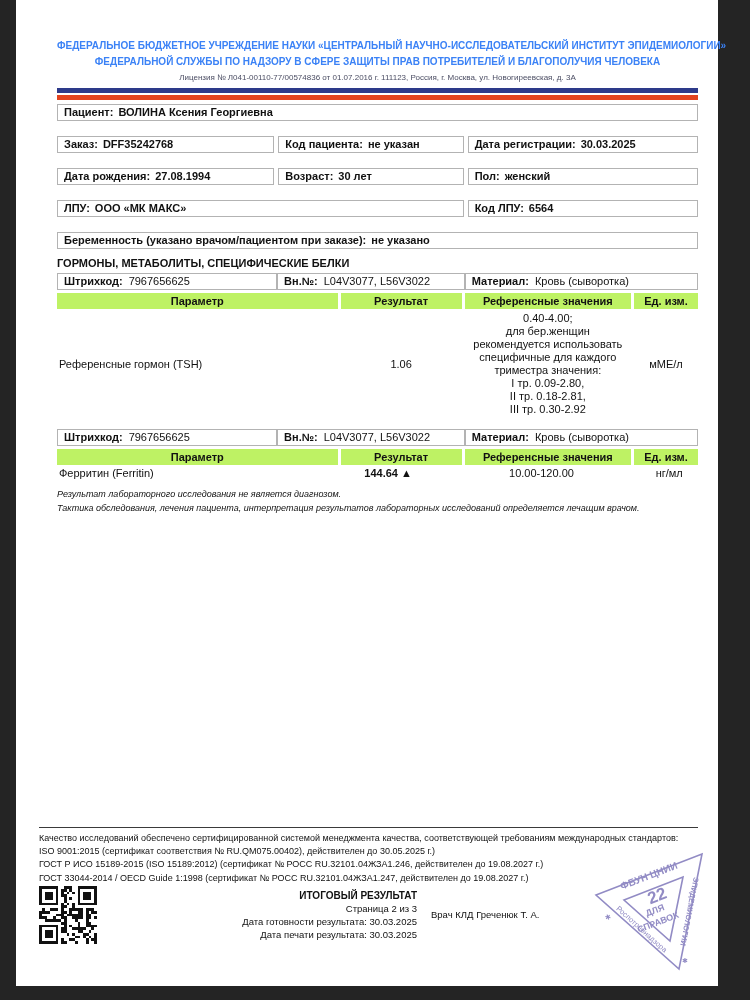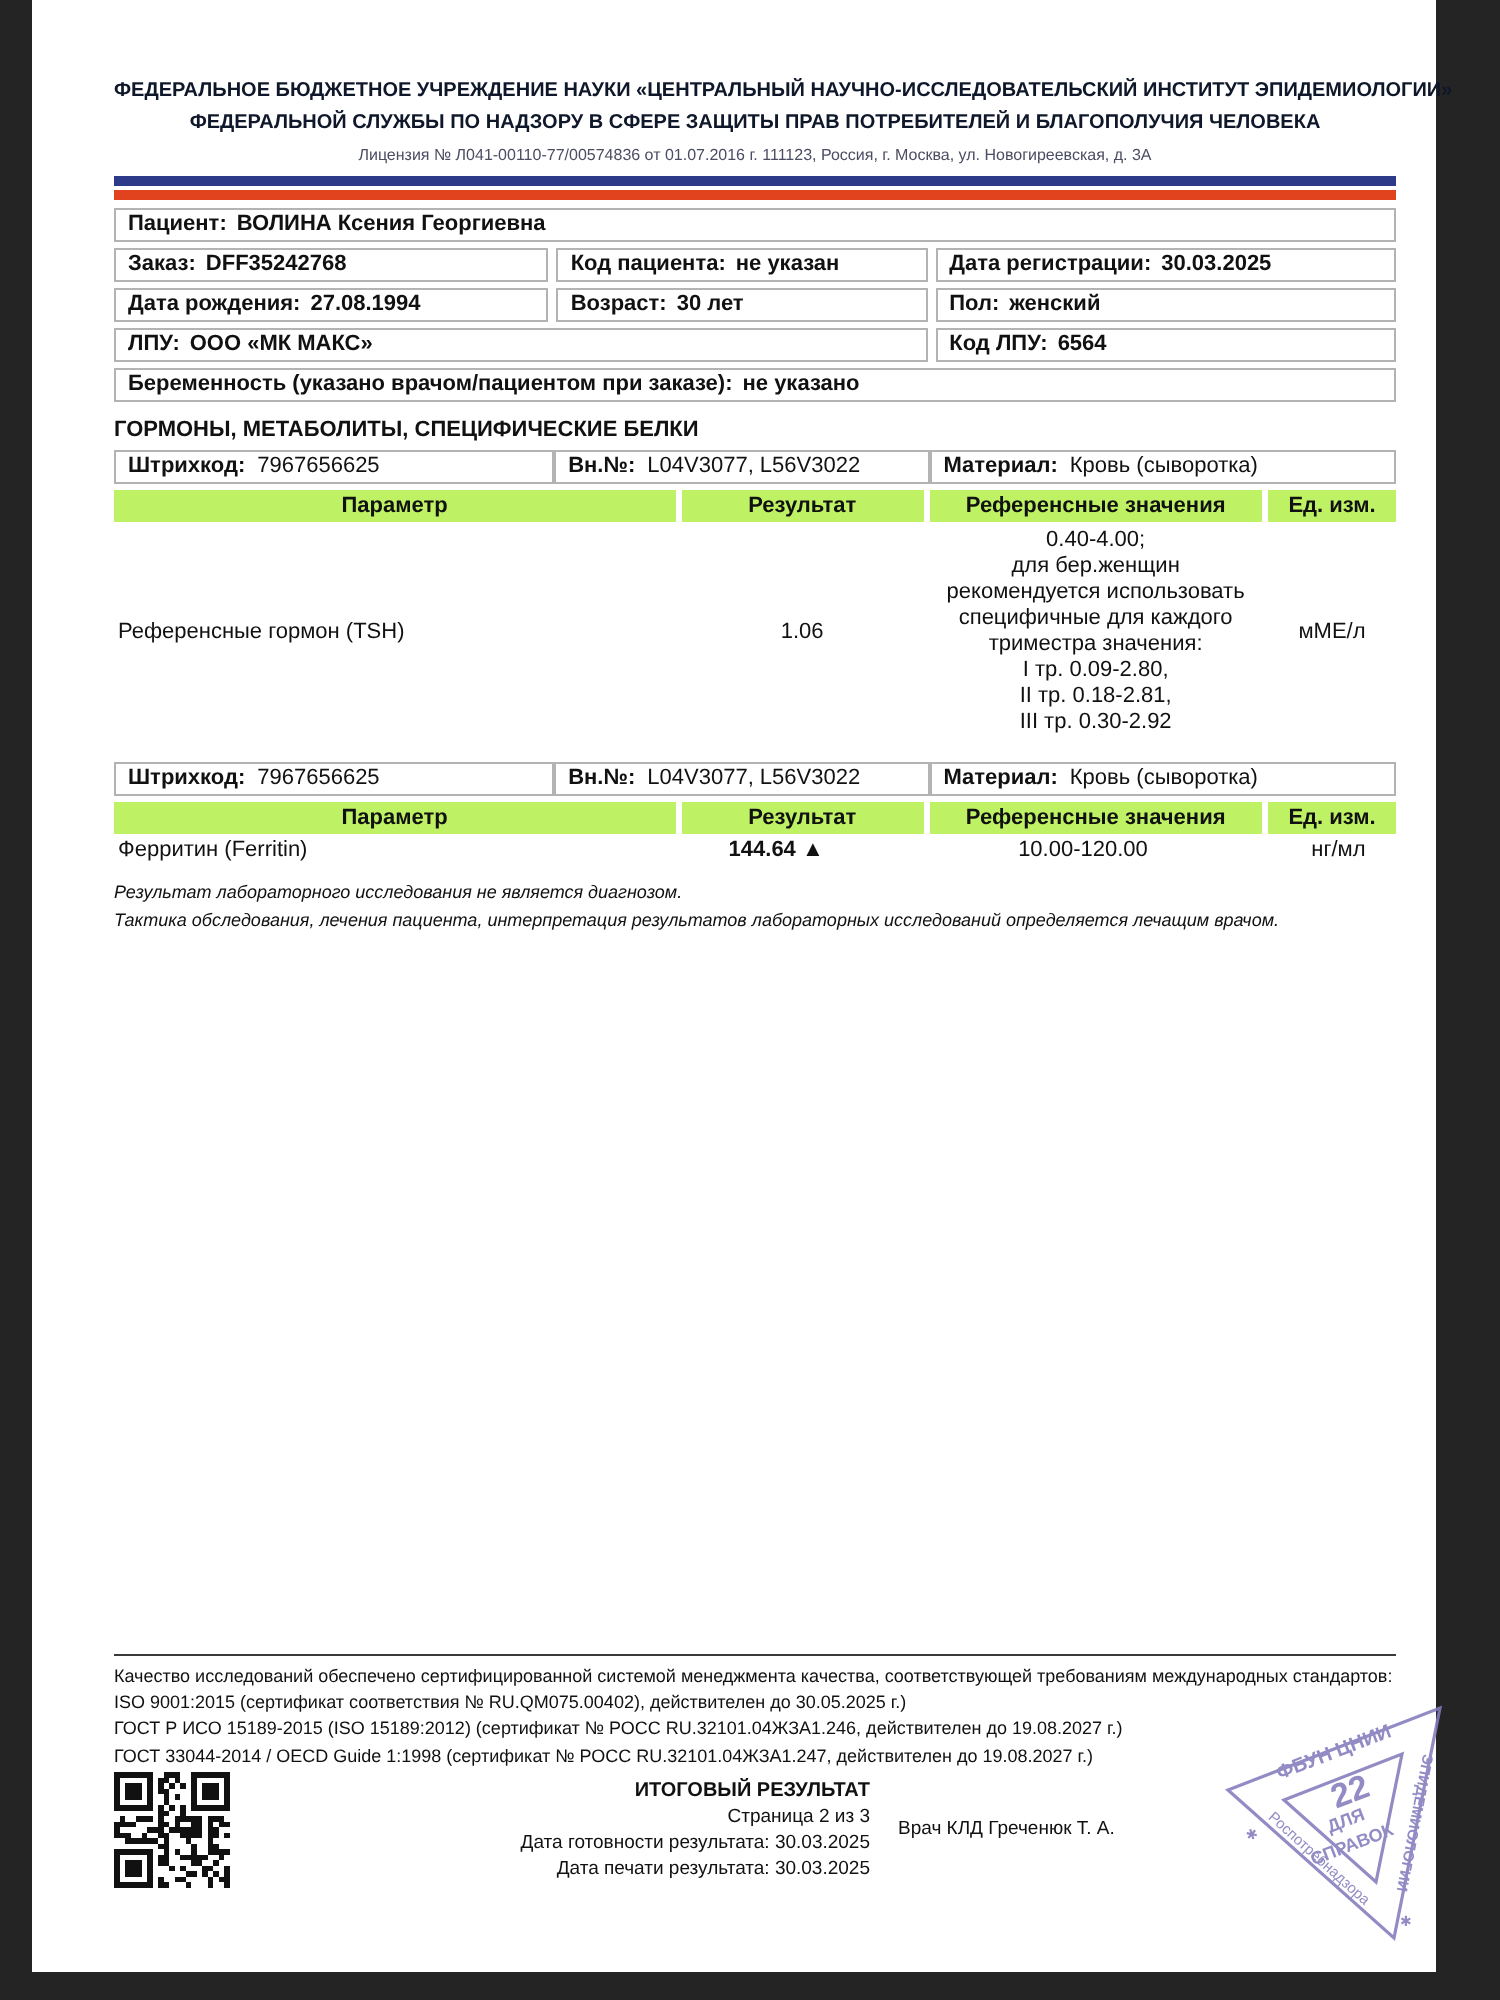--- a/index.html
+++ b/index.html
@@ -10,21 +10,21 @@
   
   .org-name{font-weight:bold;font-size:10px;text-align:center;line-height:15.5px;margin-top:38px;white-space:nowrap;}
   .license{font-size:8px;color:#4b4d63;text-align:center;margin-top:4px;}
   .flag{margin-top:6px;}
   .flag div{width:100%;}
   .flag .f1{height:5px;}
   .flag .f2{height:2px;}
   .flag .f3{height:5px;}
 
   
-  .patient-grid{display:grid;grid-template-columns:217fr 185fr 230fr;gap:3px 4px;margin-top:4px;}
+  .patient-grid{display:grid;grid-template-columns:217fr 185fr 230fr;gap:15px 4px;margin-top:4px;}
   .cell{border:1px solid #b3b3b3;padding:1px 6px;font-size:11px;font-weight:bold;line-height:13px;white-space:nowrap;overflow:hidden;}
   .cell .lbl{margin-right:5px;}
   .span-all{grid-column:1 / -1;}
   .span-2{grid-column:1 / 3;}
 
   .section-title{font-weight:bold;font-size:11px;margin:8px 0 4px;}
 
   
   .meta-grid{display:grid;grid-template-columns:217fr 185fr 230fr;column-gap:0;margin-bottom:3px;}
   .meta-grid .cell{font-weight:normal;}
@@ -35,21 +35,21 @@
   .td{line-height:13px;}
   .td.param{text-align:left;padding-left:2px;}
   .td.center{text-align:center;}
   .td.ref{white-space:pre-line;text-align:center;}
   .bold{font-weight:bold;}
   .block2{margin-top:13px;}
 
   .notes{margin-top:7px;font-size:9px;font-style:italic;line-height:14px;}
 
   
-  .footer{position:absolute;left:41px;right:20px;top:827px;}
+  .footer{position:absolute;left:23px;right:20px;top:827px;}
   .footer-rule{border-top:1px solid #3a3a3a;}
   .cert{font-size:9px;line-height:13.2px;margin-top:4px;}
   .bottom{display:flex;margin-top:1px;align-items:center;}
   .qr-box{width:58px;height:58px;flex:none;}
   .dates{width:230px;margin-left:90px;text-align:right;font-size:9.5px;line-height:13px;flex:none;}
   .final-label{font-weight:bold;font-size:10px;}
   .sign{margin-left:14px;font-size:9.5px;}
   .doctor{line-height:13px;}
   .issued-row{display:flex;align-items:flex-end;margin-top:22px;}
   .issued-label{font-weight:bold;line-height:13px;}
@@ -58,21 +58,21 @@
   .sig-caption{text-align:center;font-size:7px;color:#3c3c3c;margin-top:1px;}
   .stamp{position:absolute;left:543px;top:14px;width:158px;height:138px;}
   .stamp svg text{font-family:"Liberation Sans",sans-serif;}
 </style>
 </head>
 <body>
 
 <div class="page">
   <div class="content">
 
-    <div style="color: #0f172a; margin-top: 34px;">
+    <div style="color: #3b82f6; margin-top: 34px;">
       <div class="org-name">ФЕДЕРАЛЬНОЕ БЮДЖЕТНОЕ УЧРЕЖДЕНИЕ НАУКИ «ЦЕНТРАЛЬНЫЙ НАУЧНО-ИССЛЕДОВАТЕЛЬСКИЙ ИНСТИТУТ ЭПИДЕМИОЛОГИИ»</div>
       <div class="org-name" style="margin-top:0;">ФЕДЕРАЛЬНОЙ СЛУЖБЫ ПО НАДЗОРУ В СФЕРЕ ЗАЩИТЫ ПРАВ ПОТРЕБИТЕЛЕЙ И БЛАГОПОЛУЧИЯ ЧЕЛОВЕКА</div>
     </div>
     <div class="license">Лицензия № Л041-00110-77/00574836 от 01.07.2016 г. 111123, Россия, г. Москва, ул. Новогиреевская, д. 3А</div>
 
     <div class="flag">
       <div class="f1" style="background-color: rgb(45, 58, 138);"></div>
       <div class="f2" style="background-color: rgb(255, 255, 255);"></div>
       <div class="f3" style="background-color: rgb(226, 67, 31);"></div>
     </div>

